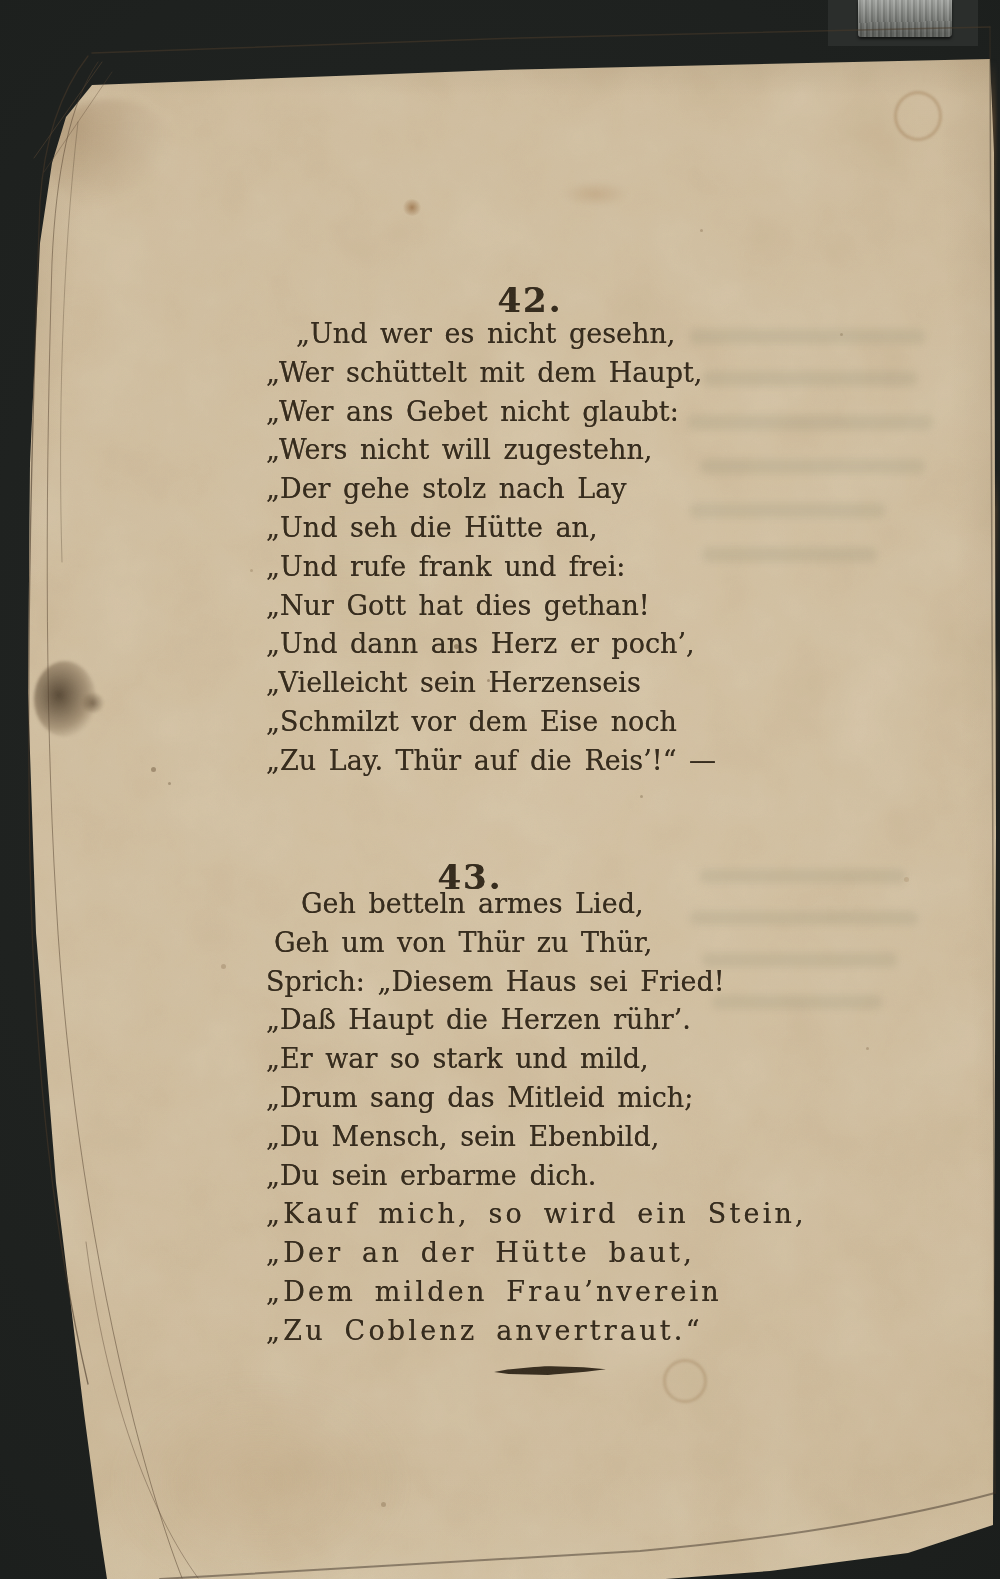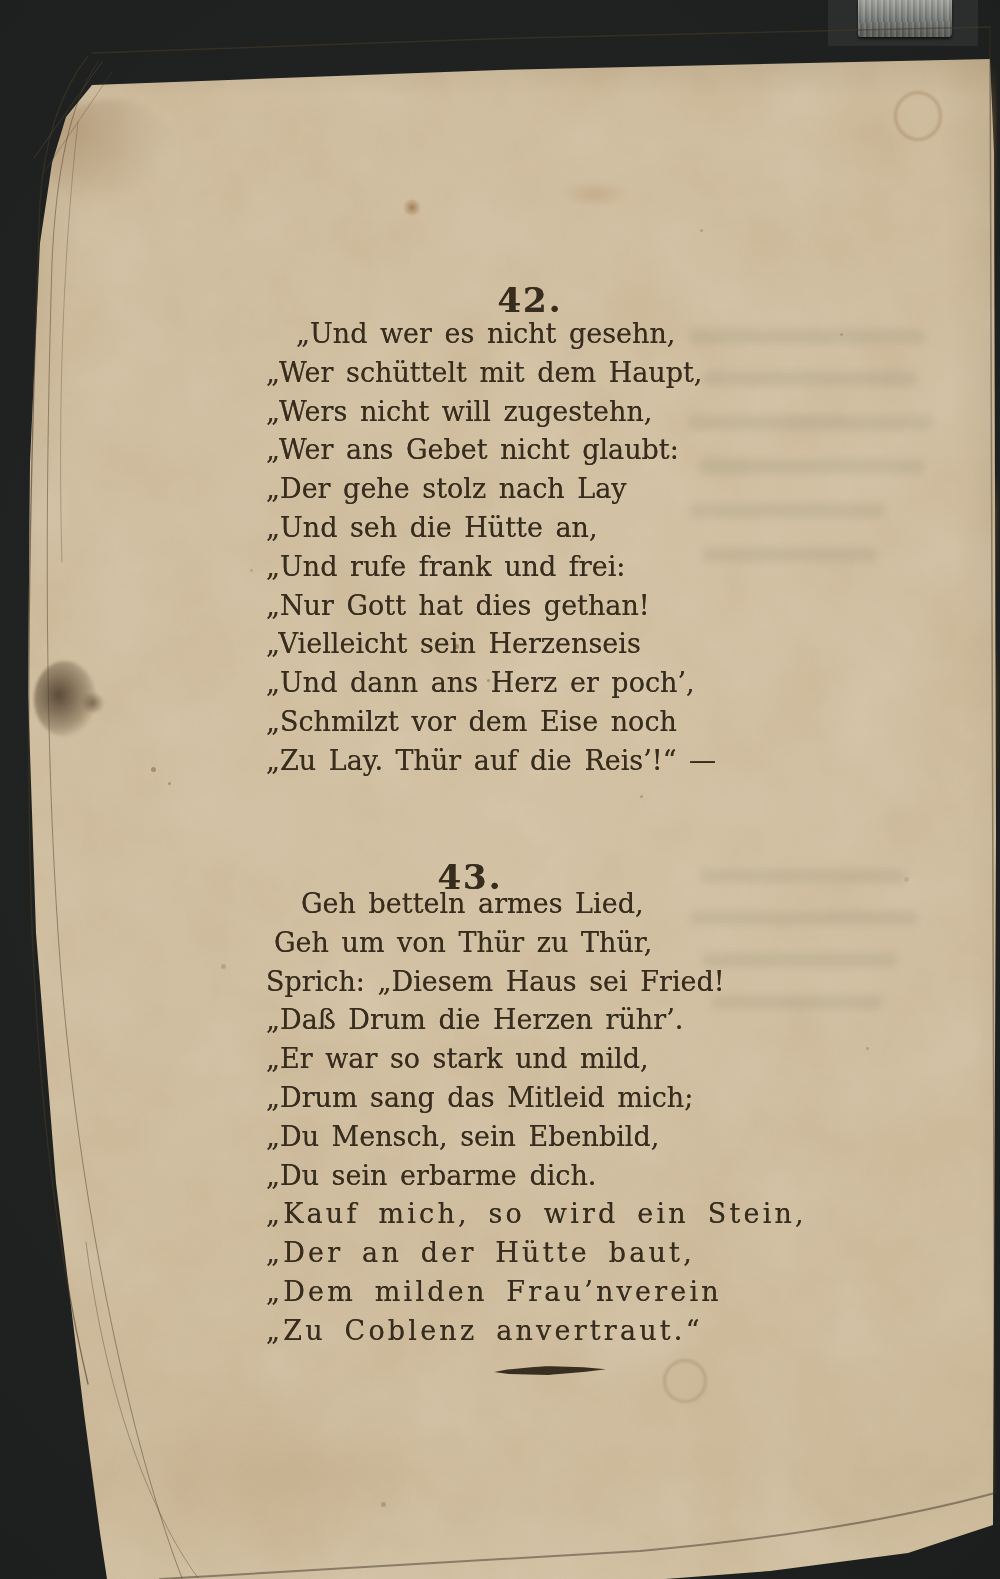--- a/index.html
+++ b/index.html
@@ -122,38 +122,38 @@
     <div class="ghost g6"></div>
     <div class="ghost g7"></div>
     <div class="ghost g8"></div>
     <div class="ghost g9"></div>
     <div class="ghost g10"></div>
 
     <h1 class="ink poem-num num42">42.</h1>
     <div class="ink poem p42">
       <div class="line l0">„Und wer es nicht gesehn,</div>
       <div class="line">„Wer schüttelt mit dem Haupt,</div>
+      <div class="line">„Wer ans Gebet nicht glaubt:</div>
       <div class="line">„Wers nicht will zugestehn,</div>
-      <div class="line">„Wer ans Gebet nicht glaubt:</div>
       <div class="line">„Der gehe stolz nach Lay</div>
       <div class="line">„Und seh die Hütte an,</div>
       <div class="line">„Und rufe frank und frei:</div>
       <div class="line">„Nur Gott hat dies gethan!</div>
+      <div class="line">„Und dann ans Herz er poch’,</div>
       <div class="line">„Vielleicht sein Herzenseis</div>
-      <div class="line">„Und dann ans Herz er poch’,</div>
       <div class="line">„Schmilzt vor dem Eise noch</div>
       <div class="line">„Zu Lay.  Thür auf die Reis’!“ —</div>
     </div>
 
     <h1 class="ink poem-num num43">43.</h1>
     <div class="ink poem p43">
       <div class="line l0">Geh betteln armes Lied,</div>
       <div class="line l1">Geh um von Thür zu Thür,</div>
       <div class="line">Sprich: „Diesem Haus sei Fried!</div>
-      <div class="line">„Daß Drum die Herzen rühr’.</div>
+      <div class="line">„Daß Haupt die Herzen rühr’.</div>
       <div class="line">„Er war so stark und mild,</div>
       <div class="line">„Drum sang das Mitleid mich;</div>
       <div class="line">„Du Mensch, sein Ebenbild,</div>
       <div class="line">„Du sein erbarme dich.</div>
       <div class="line spaced">„Kauf mich, so wird ein Stein,</div>
       <div class="line spaced">„Der an der Hütte baut,</div>
       <div class="line spaced">„Dem milden Frau’nverein</div>
       <div class="line spaced">„Zu Coblenz anvertraut.“</div>
     </div>
 

